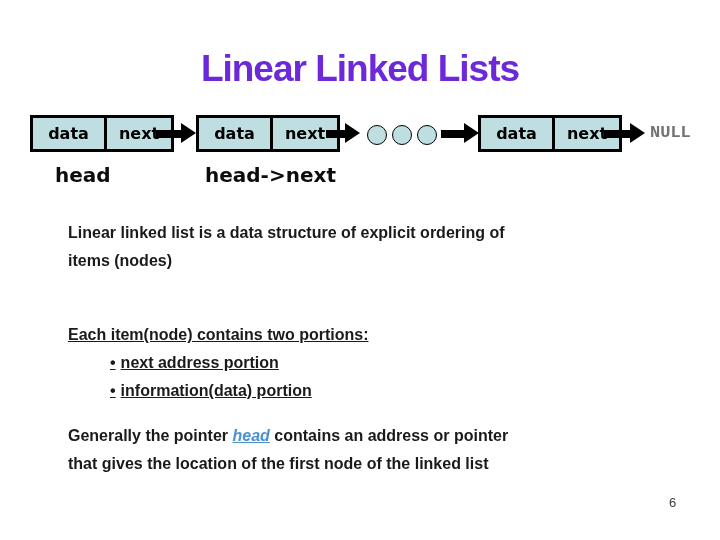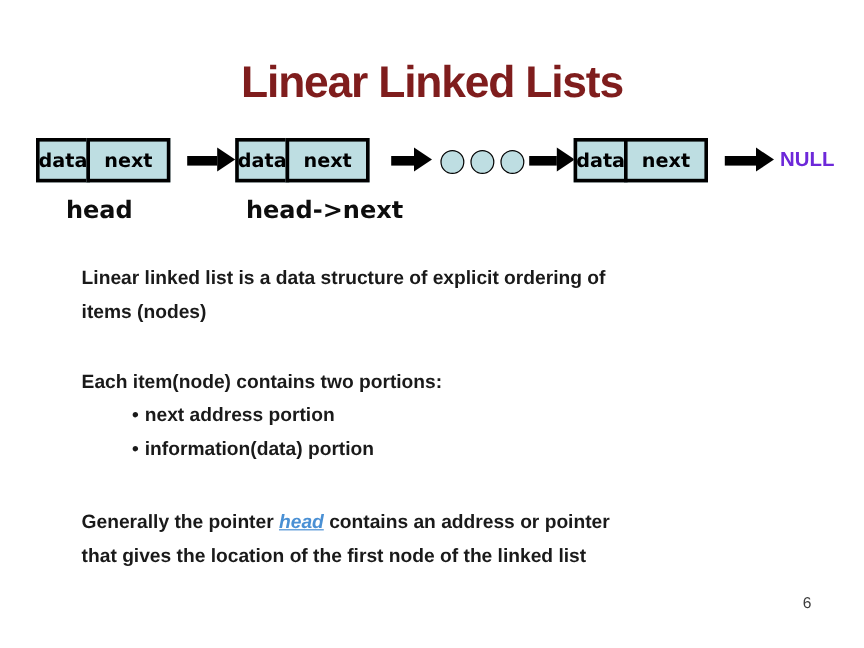--- a/index.html
+++ b/index.html
@@ -3,63 +3,63 @@
 <meta charset="utf-8">
 <style>
   html,body{margin:0;padding:0;background:#ffffff;}
   .slide{
     position:relative;width:720px;height:540px;background:#ffffff;
     overflow:hidden;font-family:"Liberation Sans",sans-serif;
   }
   
   .title{
     position:absolute;left:0;right:0;top:48px;text-align:center;
-    font-size:37px;font-weight:bold;color:#7f1d1d;letter-spacing:-1px;
+    font-size:37px;font-weight:bold;color:#6d28d9;letter-spacing:-1px;
     font-family:"Liberation Sans",sans-serif;
   }
   
   .node{position:absolute;top:115px;display:flex;}
   .node .cell{
     box-sizing:border-box;height:37px;border:3px solid #000;background:#bedee2;
     display:flex;align-items:center;justify-content:center;
     font-family:"DejaVu Sans",sans-serif;font-weight:bold;font-size:16px;color:#000;
   }
-  .cell.data{width:45px;}
+  .cell.data{width:77px;}
   .cell.next{width:70px;margin-left:-3px;}
   .node1{left:30px;} .node2{left:196px;} .node3{left:478px;}
   .arrow{position:absolute;top:115px;height:37px;}
   .arrow .shaft{position:absolute;left:0;top:15px;height:8px;background:#000;}
   .arrow .head{
     position:absolute;right:0;top:8px;width:0;height:0;
     border-left:15px solid #000;border-top:10px solid transparent;border-bottom:10px solid transparent;
   }
   .arrow1{left:156px;width:40px;} .arrow1 .shaft{width:25px;}
   .arrow2{left:326px;width:34px;} .arrow2 .shaft{width:19px;}
   .arrow3{left:441px;width:38px;} .arrow3 .shaft{width:23px;}
   .arrow4{left:604px;width:41px;} .arrow4 .shaft{width:26px;}
   .dot{
     position:absolute;top:125px;width:20px;height:20px;border-radius:50%;
     background:#bedee2;border:1.5px solid #000;box-sizing:border-box;
   }
   .dot1{left:367px;} .dot2{left:392px;} .dot3{left:417px;}
   .null-label{
     position:absolute;left:650px;top:123px;
-    font-family:Liberation Sans, sans-serif;font-size:17px;font-weight:600;color:#6d28d9;
+    font-family:Liberation Mono, monospace;font-size:17px;font-weight:600;color:#737373;
   }
   .ptr-label{
     position:absolute;top:163px;font-family:"DejaVu Sans",sans-serif;
     font-weight:bold;font-size:20px;color:#0d0d0d;
   }
   .head-label{left:55px;} .headnext-label{left:205px;}
   
   .para{
     position:absolute;left:68px;color:#1a1a1a;font-weight:bold;font-size:16px;
     line-height:28px;white-space:nowrap;font-family:"Liberation Sans",sans-serif;
   }
-  .p1{top:219px;} .p2{top:305px;} .p3{top:422px;}
+  .p1{top:219px;} .p2{top:321px;text-decoration:underline;} .p3{top:422px;}
   .bullet-line{padding-left:42px;}
   .bullet-char{margin-right:5px;}
   .head-link{
     color:#4a90d4;font-style:italic;text-decoration:underline;cursor:pointer;
   }
   .page-number{
     position:absolute;left:669px;top:495px;font-size:13px;color:#3c3c3c;
     font-family:"Liberation Sans",sans-serif;
   }
 </style>

